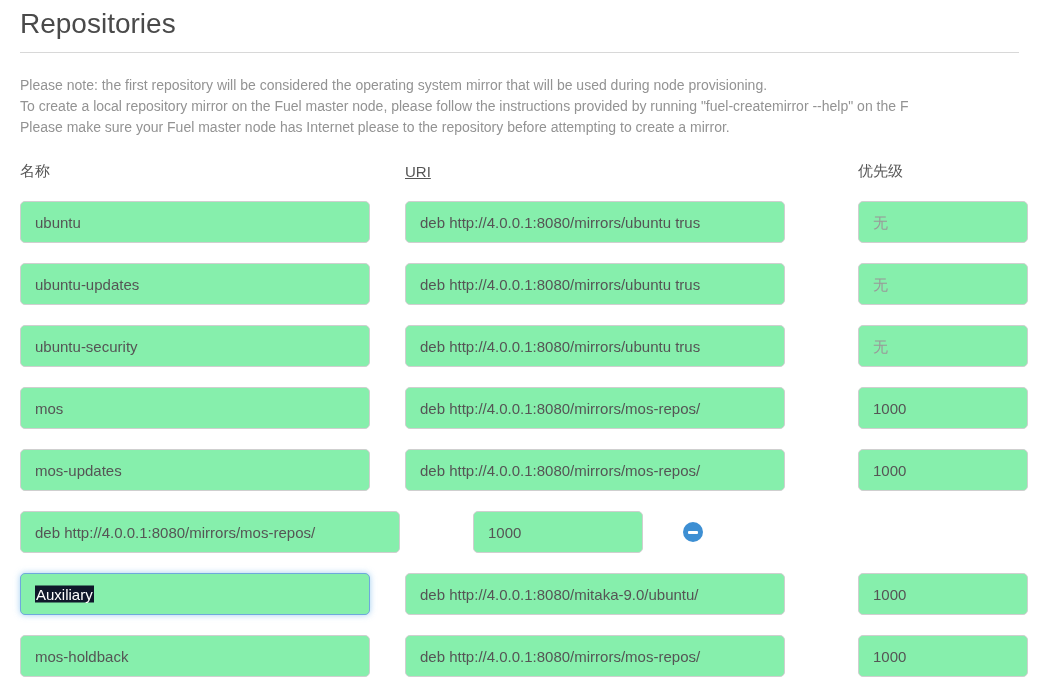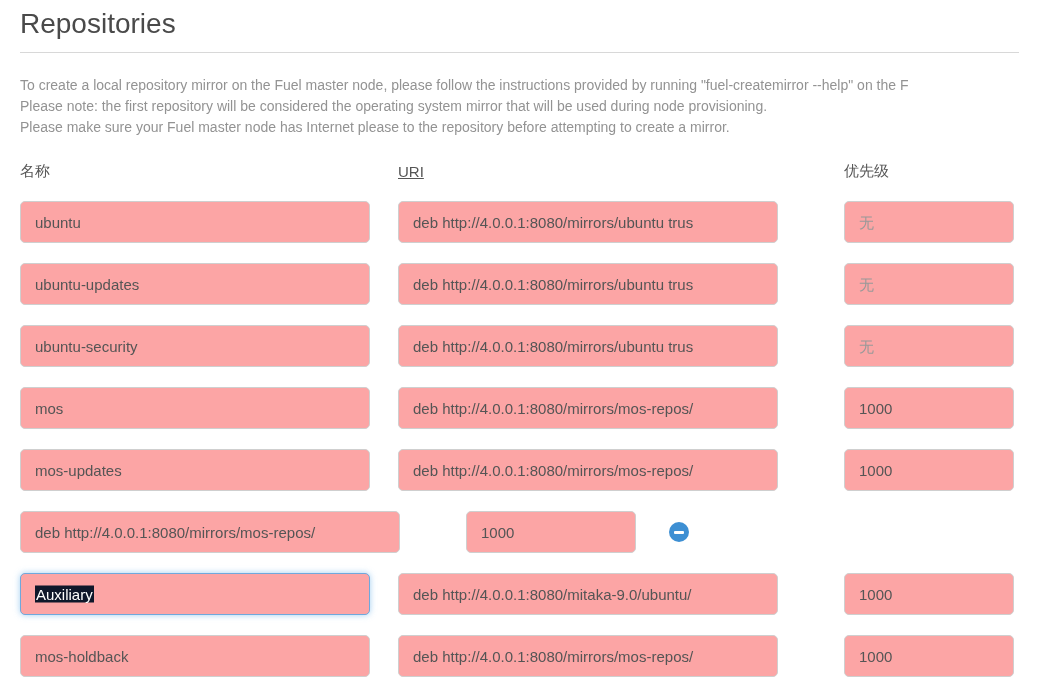--- a/index.html
+++ b/index.html
@@ -24,37 +24,37 @@
       font-size: 14px;
       line-height: 1.5;
       margin-bottom: 24px;
       white-space: nowrap;
       overflow: hidden;
     }
     .grid { }
     .row {
       display: flex;
       align-items: center;
-      gap: 28px;
+      gap: 35px;
       margin-bottom: 20px;
     }
     .head .col { color: #555; font-size: 15px; }
     .col-name  { width: 350px; flex: 0 0 350px; }
     .col-uri   { width: 380px; flex: 0 0 380px; text-decoration: underline; }
     .col-prio  { width: 170px; flex: 0 0 170px; margin-left: 38px; }
     .col-act   { width: 30px;  flex: 0 0 30px; display:flex; align-items:center; justify-content:center; }
     .head .col-act { visibility: hidden; }
     input.field {
       width: 100%;
       height: 42px;
       padding: 8px 14px;
       font-size: 15px;
       line-height: 24px;
       color: #555;
-      background: #fca5a5;
+      background: #86efac;
       border: 1px solid #cfcfcf;
       border-radius: 5px;
       outline: none;
     }
     input.field::placeholder { color: #999; }
     input.field.focused {
       border-color: #6fa8dc;
       box-shadow: 0 0 6px rgba(102,175,233,.6);
     }
     .sel { background: #0f172a; color: #fff; padding: 0 1px; }
@@ -82,22 +82,22 @@
     .hidden { visibility: hidden; }
   </style>
 </head>
 <body>
 
 <div class="wrap">
 
   <h1 class="page-title">Repositories</h1>
 
   <div class="note">
+    <div>Please note: the first repository will be considered the operating system mirror that will be used during node provisioning.</div>
     <div>To create a local repository mirror on the Fuel master node, please follow the instructions provided by running "fuel-createmirror --help" on the F</div>
-    <div>Please note: the first repository will be considered the operating system mirror that will be used during node provisioning.</div>
     <div>Please make sure your Fuel master node has Internet please to the repository before attempting to create a mirror.</div>
   </div>
 
   <div class="grid">
 
     <div class="row head">
       <div class="col col-name">名称</div>
       <div class="col col-uri">URI</div>
       <div class="col col-prio">优先级</div>
       <div class="col col-act"></div>

